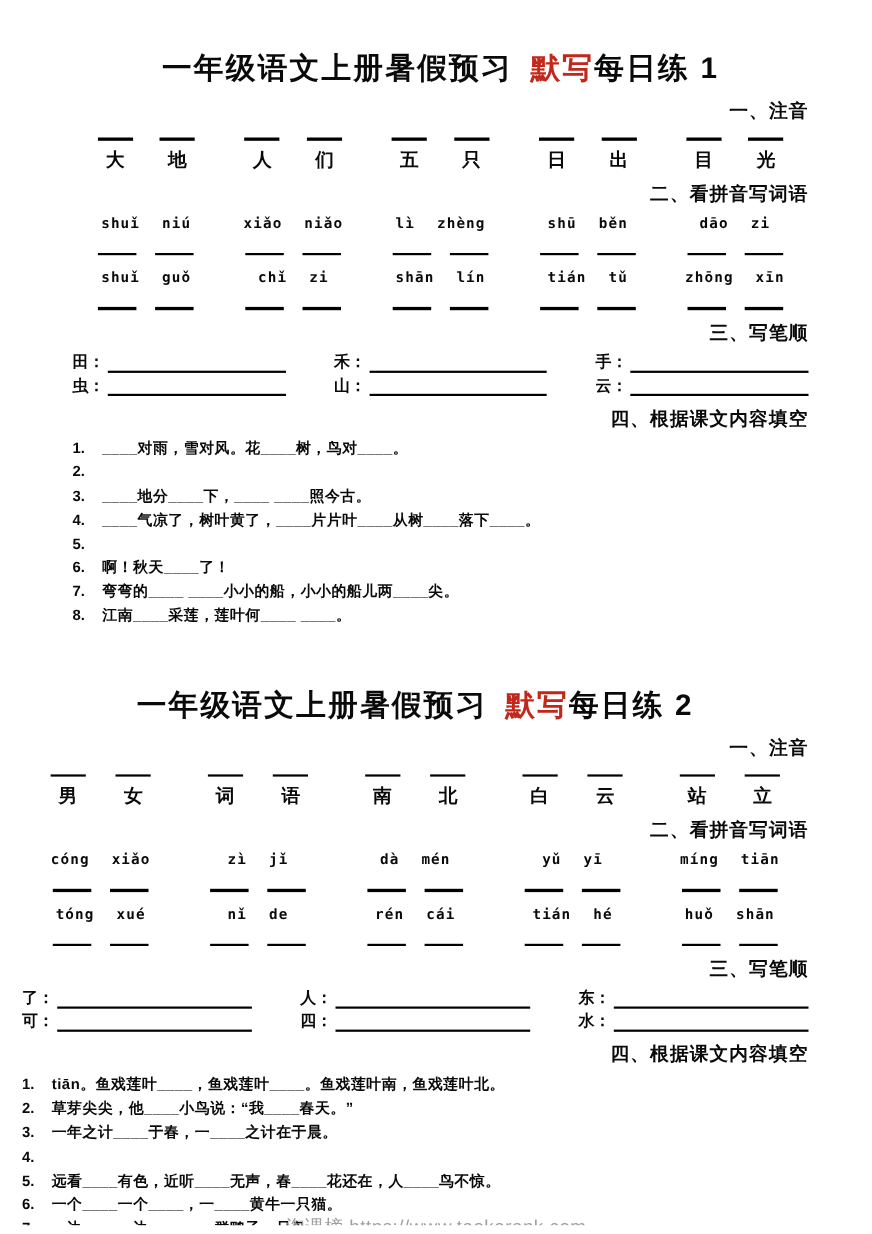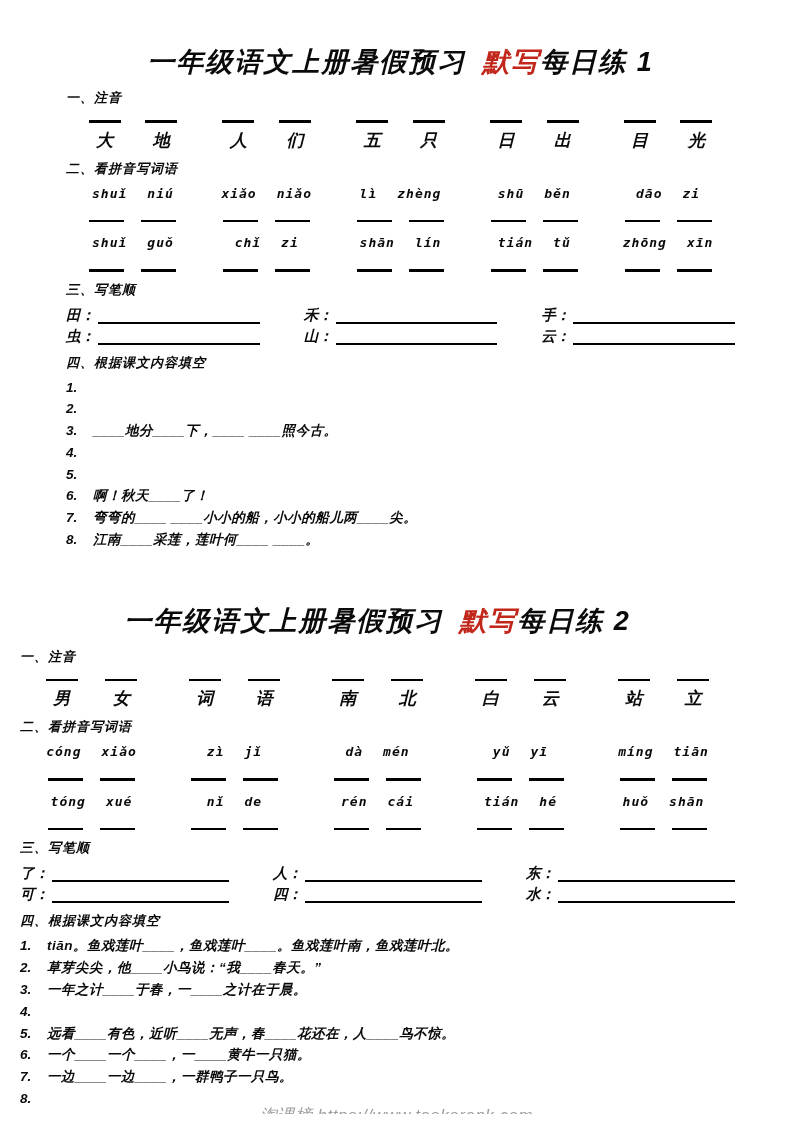--- a/index.html
+++ b/index.html
@@ -5,41 +5,41 @@
   * { margin:0; padding:0; box-sizing:border-box; }
   html,body { background:#ffffff; }
   .page {
     position:relative;
     width:793px; height:1114px;
     margin:0 auto;
     background:#ffffff;
     font-family:"Liberation Sans","DejaVu Sans",sans-serif;
     color:#0a0a0a;
     overflow:hidden;
-    font-style:italic;
   }
   .sheet { padding:0 58px 0 66px; }
   .sheet-1 { padding-top:44px; }
   .sheet-2 { padding-top:52px;padding-left:20px; }
 
   .ws-title {
     text-align:center;
     font-size:27px;
     font-weight:bold;
     letter-spacing:2px;
     line-height:36px;
     white-space:nowrap;
   }
   .ws-title .hl { color:#c1271a; margin-left:16px; }
 
   .sec-label {
     font-weight:bold;
-    font-size:13px;
+    font-size:17px;
     margin-top:9px;
     letter-spacing:1px;
+    text-align:right;
   }
 
   
   .zy-row { display:flex; margin-top:13px; }
   .zy-group { flex:1; display:flex; justify-content:space-evenly; }
   .zy-cell { width:36px; text-align:center; }
   .zy-line { height:2.5px; background:#000; margin:0 2px 8px 2px; }
   .zy-char { font-size:17px; font-weight:bold; line-height:20px; }
 
   
@@ -261,30 +261,32 @@
             <span class="stroke-char">云：</span>
             <div class="stroke-line"></div>
           </div>
       </div>
     </div>
 
     <div class="sec-label">四、根据课文内容填空</div>
     <div class="fill-list">
       <div class="fill-item">
           <span class="fill-num">1.</span>
+          <span class="fill-text">____对雨，雪对风。花____树，鸟对____。</span>
         </div>
       <div class="fill-item">
           <span class="fill-num">2.</span>
         </div>
       <div class="fill-item">
           <span class="fill-num">3.</span>
           <span class="fill-text">____地分____下，____ ____照今古。</span>
         </div>
       <div class="fill-item">
           <span class="fill-num">4.</span>
+          <span class="fill-text">____气凉了，树叶黄了，____片片叶____从树____落下____。</span>
         </div>
       <div class="fill-item">
           <span class="fill-num">5.</span>
         </div>
       <div class="fill-item">
           <span class="fill-num">6.</span>
           <span class="fill-text">啊！秋天____了！</span>
         </div>
       <div class="fill-item">
           <span class="fill-num">7.</span>

